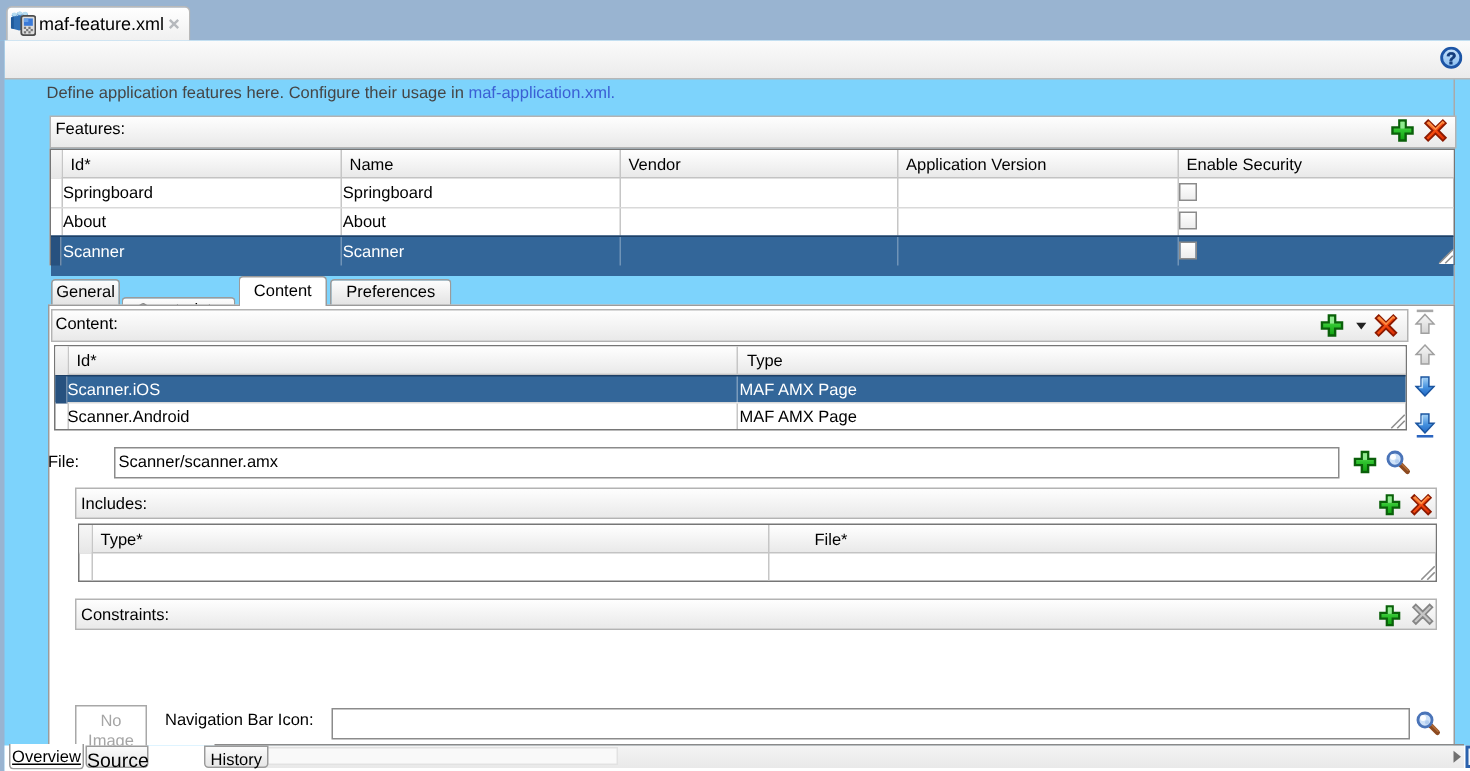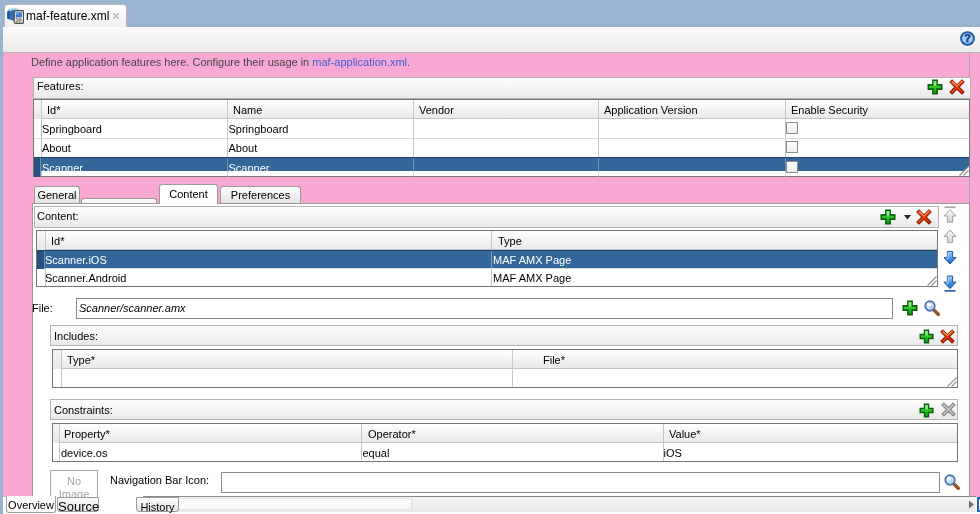--- a/index.html
+++ b/index.html
@@ -1,17 +1,17 @@
 <!DOCTYPE html>
 <html><head>
 <meta charset="utf-8">
 <style>
 * { margin:0; padding:0; box-sizing:border-box; }
 body { font-family:"Liberation Sans", sans-serif; }
-#stage { position:relative; width:980px; height:514px; background:#f9a8d4; overflow:hidden; font-size:11px; color:#000; }
+#stage { position:relative; width:980px; height:514px; background:#7dd3fc; overflow:hidden; font-size:11px; color:#000; }
 .abs { position:absolute; }
 .bar { position:absolute; background:linear-gradient(#fefefe,#e9e9e9); border:1px solid #b3b3b3; }
 .tbl { position:absolute; background:#fff; border:1px solid #767676; }
 .thead { position:absolute; left:0; right:0; top:0; height:19px; background:linear-gradient(#ffffff,#e9e9e9); border-bottom:1px solid #c3c3c3; }
 .hsep { position:absolute; top:0; width:1px; background:#c6c6c6; }
 .rowsep { position:absolute; left:0; right:0; height:1px; background:#d9d9d9; }
 .selrow { position:absolute; left:0; right:0; background:#336699; border-top:1px solid #1e4066; color:#fff; }
 .ct { position:absolute; font-size:11px; white-space:nowrap; }
 .icon { position:absolute; }
 .seltab { position:absolute; background:#fff; border:1px solid #9b9b9b; border-bottom:none; border-radius:3px 3px 0 0; text-align:center; font-size:11px; z-index:5; }
@@ -116,21 +116,21 @@
     <div class="ct" style="left:570px;top:4px;">Application Version</div>
     <div class="ct" style="left:757px;top:4px;">Enable Security</div>
     <div class="rowsep" style="top:38px;"></div>
     <div class="rowsep" style="top:57px;"></div>
     <div class="ct" style="left:8px;top:23px;">Springboard</div>
     <div class="ct" style="left:194.5px;top:23px;">Springboard</div>
     <div class="ct" style="left:8px;top:42px;">About</div>
     <div class="ct" style="left:194.5px;top:42px;">About</div>
     <div class="chk" style="left:752px;top:22px;"></div>
     <div class="chk" style="left:752px;top:41px;"></div>
-    <div class="selrow" style="top:57px;height:14px;">
+    <div class="selrow" style="top:57px;height:27px;">
       <div class="abs" style="left:0;top:0;width:7px;height:19px;background:#27517f;border-right:1px solid rgba(255,255,255,0.35);"></div>
       <div class="ct" style="left:8px;top:4px;">Scanner</div>
       <div class="ct" style="left:194.5px;top:4px;">Scanner</div>
       <div class="abs" style="left:193px;top:0;width:1px;height:19px;background:rgba(255,255,255,0.3);"></div>
       <div class="abs" style="left:379px;top:0;width:1px;height:19px;background:rgba(255,255,255,0.3);"></div>
       <div class="abs" style="left:564px;top:0;width:1px;height:19px;background:rgba(255,255,255,0.3);"></div>
       <div class="abs" style="left:750.5px;top:0;width:1px;height:19px;background:rgba(255,255,255,0.3);"></div>
       <div class="chk" style="left:752px;top:3px;"></div>
     </div>
     <svg class="icon" style="right:0;bottom:0;" width="10" height="10" viewBox="0 0 10 10">
@@ -194,21 +194,21 @@
     <path d="M5.2 2.4 V8.4 H3.2" fill="none" stroke="#bcdcf8" stroke-width="1"></path>
   </svg>
   <svg class="icon" style="left:943px;top:275px;" width="14" height="17" viewBox="0 0 14 17">
     <path d="M7 13.6 L1 7.2 H4.4 V1 H9.6 V7.2 H13 Z" fill="url(#gblue)" stroke="#1b55a0" stroke-width="1"></path>
     <path d="M5.2 2 V8 H3.2" fill="none" stroke="#bcdcf8" stroke-width="1"></path>
     <rect x="1.5" y="15" width="11" height="1.7" fill="#2b65c0"></rect>
   </svg>
 
   <div class="ct" style="left:32px;top:302px;">File:</div>
   <div class="input" style="left:76px;top:298px;width:817px;height:21px;"></div>
-  <div class="ct" style="left:79px;top:302px;font-style:italic;">Scanner/scanner.amx</div>
+  <div class="ct" style="left:79px;top:302px;">Scanner/scanner.amx</div>
   <svg class="icon" style="left:902px;top:300px;" width="16" height="16" viewBox="0 0 16 16">
     <path d="M5.9 1.3 H10.1 V5.9 H14.7 V10.1 H10.1 V14.7 H5.9 V10.1 H1.3 V5.9 H5.9 Z" fill="url(#gplus)" stroke="#0a600a" stroke-width="1.6"></path>
     <path d="M6.6 2.2 H9.4 V6.6 H6.6 Z" fill="#8fe98f"></path>
   </svg>
   <svg class="icon" style="left:924px;top:300px;" width="17" height="17" viewBox="0 0 17 17">
     <line x1="9.6" y1="9.6" x2="14.3" y2="14.3" stroke="#8c4a20" stroke-width="3.4" stroke-linecap="round"></line>
     <line x1="10.6" y1="9.4" x2="14.6" y2="13.4" stroke="#b06a36" stroke-width="1.2" stroke-linecap="round"></line>
     <circle cx="6" cy="6" r="4.7" fill="#cfe2f8" stroke="#4a74b8" stroke-width="1.9"></circle>
     <circle cx="4.7" cy="4.6" r="2" fill="#ffffff" opacity="0.95"></circle>
     <circle cx="7.4" cy="7.6" r="1.4" fill="#aac8ec" opacity="0.8"></circle>
@@ -241,33 +241,20 @@
   <div class="bar" style="left:50px;top:399px;width:908px;height:21px;"></div>
   <div class="ct" style="left:54px;top:404px;">Constraints:</div>
   <svg class="icon" style="left:919px;top:403px;" width="15" height="15" viewBox="0 0 16 16">
     <path d="M5.9 1.3 H10.1 V5.9 H14.7 V10.1 H10.1 V14.7 H5.9 V10.1 H1.3 V5.9 H5.9 Z" fill="url(#gplus)" stroke="#0a600a" stroke-width="1.6"></path>
     <path d="M6.6 2.2 H9.4 V6.6 H6.6 Z" fill="#8fe98f"></path>
   </svg>
   <svg class="icon" style="left:941px;top:402px;" width="15" height="15" viewBox="0 0 16 16">
     <path d="M3.1 1.1 L8 6 L12.9 1.1 L14.9 3.1 L10 8 L14.9 12.9 L12.9 14.9 L8 10 L3.1 14.9 L1.1 12.9 L6 8 L1.1 3.1 Z" fill="#c6c6c6" stroke="#858585" stroke-width="1.2"></path>
   </svg>
 
-  <div class="tbl" style="left:52px;top:423px;width:906px;height:39px;">
-    <div class="thead"></div>
-    <div class="hsep" style="left:6px;height:37px;"></div>
-    <div class="hsep" style="left:308px;height:37px;"></div>
-    <div class="hsep" style="left:609.5px;height:37px;"></div>
-    <div class="abs" style="left:0;top:0;width:6px;height:19px;background:linear-gradient(#f7f7f7,#e6e6e6);"></div>
-    <div class="ct" style="left:11px;top:4px;">Property*</div>
-    <div class="ct" style="left:315px;top:4px;">Operator*</div>
-    <div class="ct" style="left:616px;top:4px;">Value*</div>
-    <div class="ct" style="left:8px;top:23px;">device.os</div>
-    <div class="ct" style="left:309.5px;top:23px;">equal</div>
-    <div class="ct" style="left:610.5px;top:23px;">iOS</div>
-  </div>
 
   <div class="abs" style="left:50px;top:470px;width:48px;height:44px;border:1px solid #a8a8a8;background:#fff;color:#a5a5a5;text-align:center;font-size:11px;padding-top:4px;line-height:13px;">No<br>Image</div>
   <div class="ct" style="left:110px;top:474px;">Navigation Bar Icon:</div>
   <div class="input" style="left:221px;top:472px;width:719px;height:21px;"></div>
   <svg class="icon" style="left:944px;top:474px;" width="17" height="17" viewBox="0 0 17 17">
     <line x1="9.6" y1="9.6" x2="14.3" y2="14.3" stroke="#8c4a20" stroke-width="3.4" stroke-linecap="round"></line>
     <line x1="10.6" y1="9.4" x2="14.6" y2="13.4" stroke="#b06a36" stroke-width="1.2" stroke-linecap="round"></line>
     <circle cx="6" cy="6" r="4.7" fill="#cfe2f8" stroke="#4a74b8" stroke-width="1.9"></circle>
     <circle cx="4.7" cy="4.6" r="2" fill="#ffffff" opacity="0.95"></circle>
     <circle cx="7.4" cy="7.6" r="1.4" fill="#aac8ec" opacity="0.8"></circle>
@@ -279,15 +266,15 @@
   <svg class="icon" style="left:146px;top:499px;z-index:5;" width="7" height="9" viewBox="0 0 7 9">
       <path d="M6 0.5 V8.5 L1 4.5 Z" fill="#707070"></path>
     </svg>
   <svg class="icon" style="left:968px;top:500px;z-index:5;" width="7" height="9" viewBox="0 0 7 9">
       <path d="M1 0.5 V8.5 L6 4.5 Z" fill="#707070"></path>
     </svg>
   <div class="abs" style="left:977px;top:497px;width:5px;height:15px;border:2px solid #2b62ad;background:#f4f7fb;z-index:5;"></div>
 
   <div class="btab" style="left:57px;top:497px;width:42px;height:15px;line-height:18px;font-size:13px;z-index:6;">Source</div>
   <div class="btab" style="left:100px;top:497px;width:43px;height:15px;line-height:18px;font-size:11px;z-index:6;margin-left:36px;">History</div>
-  <div class="btab" style="left:6px;top:496px;width:50px;height:17px;line-height:19px;font-size:11px;background:#fff;border-top:none;z-index:7;">Overview</div>
+  <div class="btab" style="left:6px;top:496px;width:50px;height:17px;line-height:19px;font-size:11px;background:#fff;border-top:none;z-index:7;text-decoration:underline;">Overview</div>
 
 </div>
 
 </body></html>

